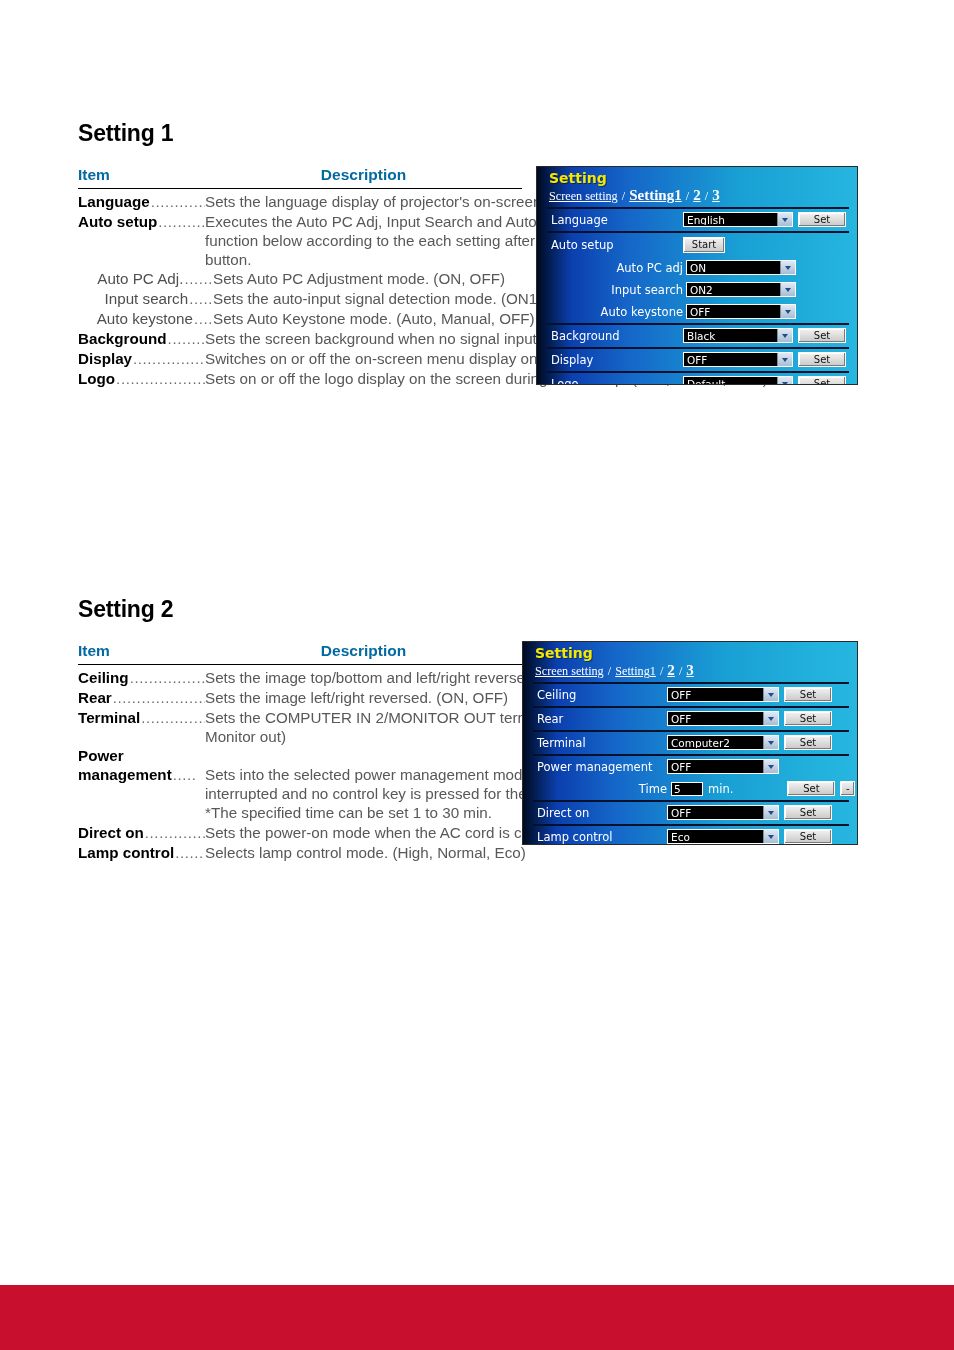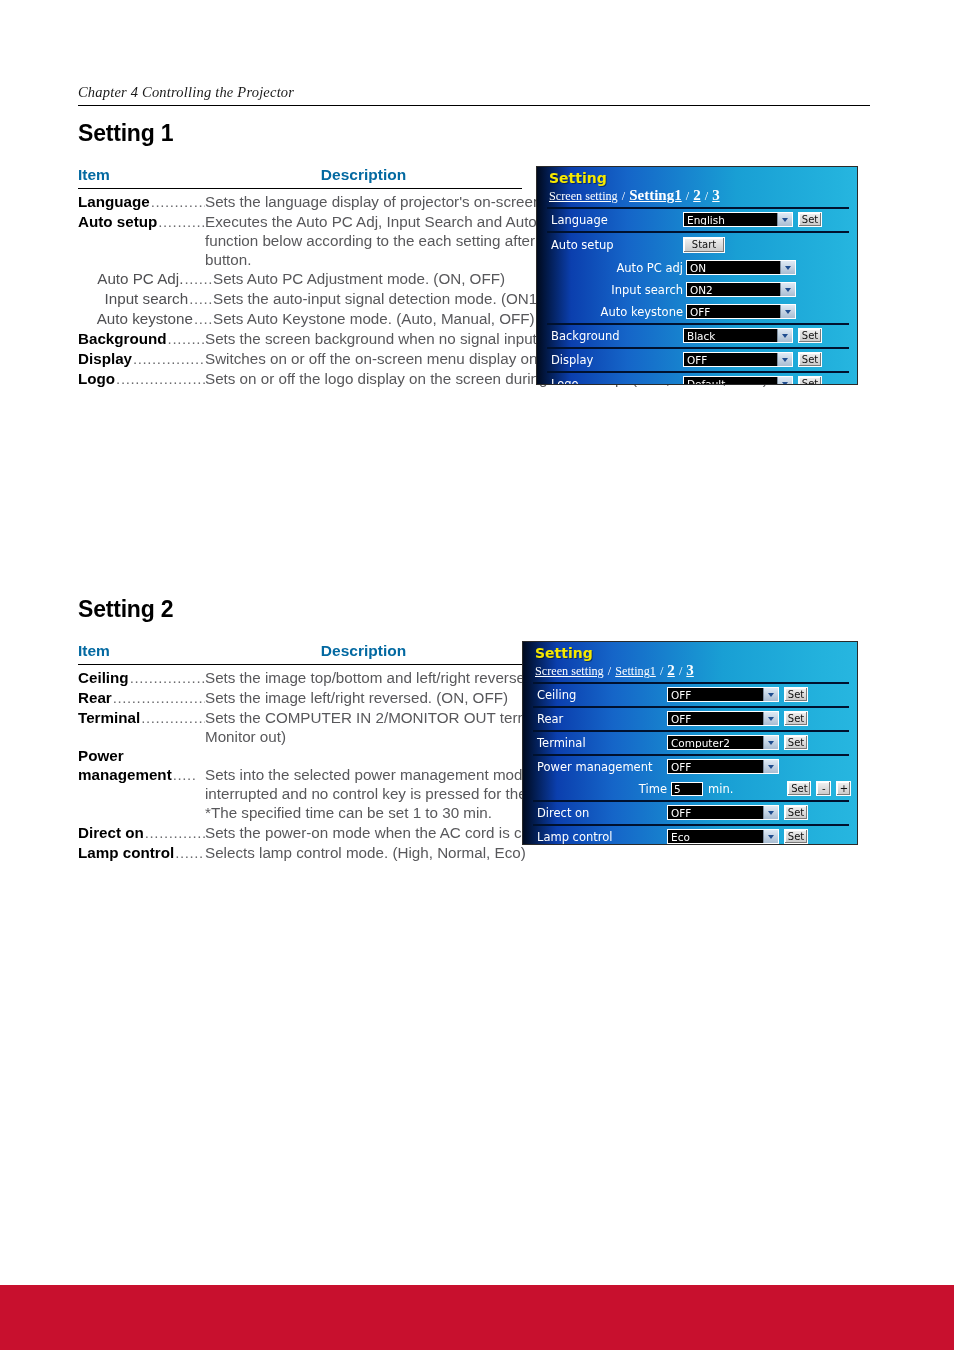--- a/index.html
+++ b/index.html
@@ -249,21 +249,21 @@
     padding: 0px 4px;
     height: 15px;
     line-height: 13px;
     display: inline-flex;
     align-items: center;
     justify-content: center;
     box-sizing: border-box;
     white-space: nowrap;
   }
   .btn.start { width: 42px; height: 16px; }
-  .btn.set { width: 24px; }
+  .btn.set { width: 48px; }
   .btn.sq { width: 15px; padding: 0; }
 
   .num-field {
     background: #000;
     border: 1px solid #ffffff;
     width: 32px;
     height: 14px;
     box-sizing: border-box;
     font-family: "DejaVu Sans", sans-serif;
     font-size: 10.5px;
@@ -298,24 +298,20 @@
     font-family: "Liberation Sans", sans-serif;
     font-size: 30px;
     letter-spacing: 0.5px;
   }
 </style>
 </head>
 <body>
 
 <div class="page">
 
-  <div class="running-head">
-    <div class="rh-text">Chapter 4 Controlling the Projector</div>
-    <div class="rh-rule"></div>
-  </div>
 
   <div id="sec1-title" class="section-title">Setting 1</div>
 
   <div id="thead1" class="thead">
     <div class="thead-row">
       <div class="th-item">Item</div>
       <div class="th-desc">Description</div>
     </div>
     <div class="thead-rule"></div>
   </div>

